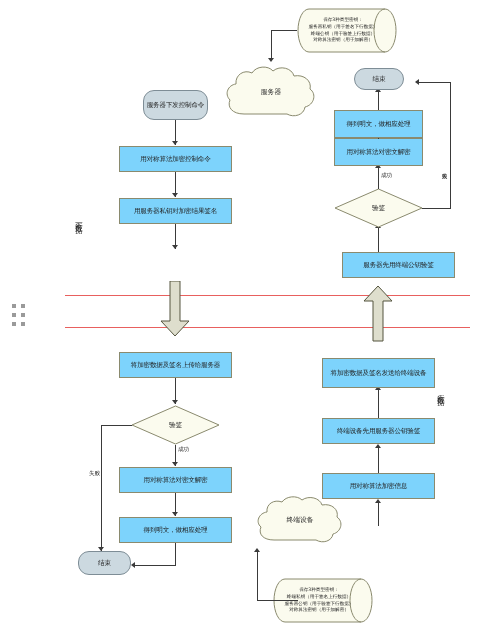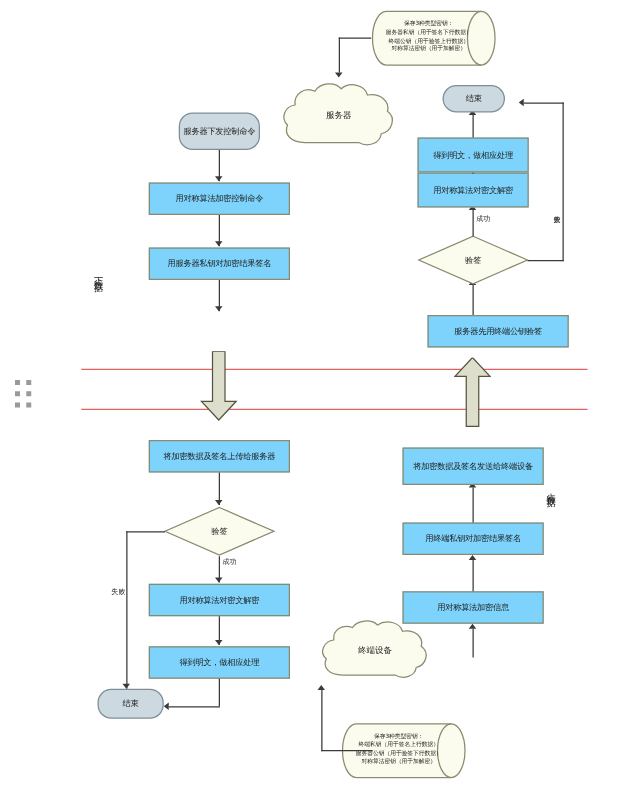--- a/index.html
+++ b/index.html
@@ -244,21 +244,21 @@
   <div class="arrow up" style="left:375px;top:499px;"></div>
 
   <div class="node proc" style="left:322px;top:473px;width:113px;height:26px;">
     <span>用对称算法加密信息</span>
   </div>
 
   <div class="ln vl" style="left:378px;top:448px;height:25px;"></div>
   <div class="arrow up" style="left:375px;top:444px;"></div>
 
   <div class="node proc" style="left:322px;top:418px;width:113px;height:26px;">
-    <span>用终端私钥对加密结果签名</span>
+    <span>终端设备先用服务器公钥验签</span>
   </div>
 
   <div class="ln vl" style="left:378px;top:390px;height:28px;"></div>
   <div class="arrow up" style="left:375px;top:386px;"></div>
 
   <div class="node proc" style="left:322px;top:358px;width:113px;height:30px;">
     <span>将加密数据及签名发送给终端设备</span>
   </div>
 
   <div class="bigarrow" style="left:363px;top:286px;width:30px;height:56px;">

